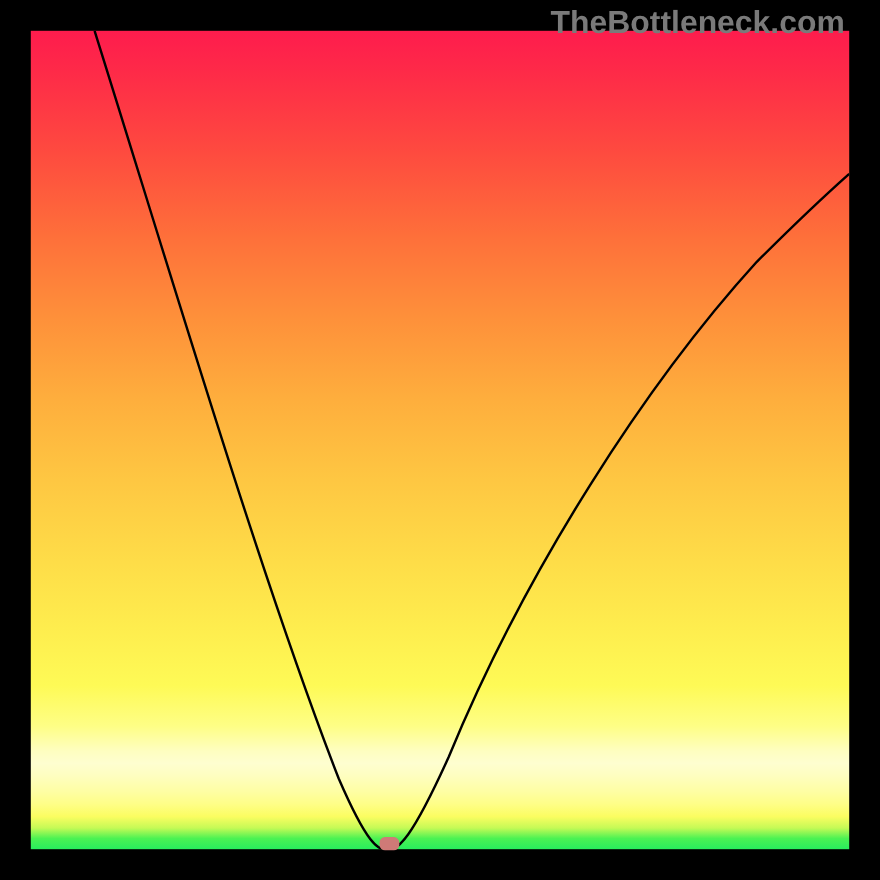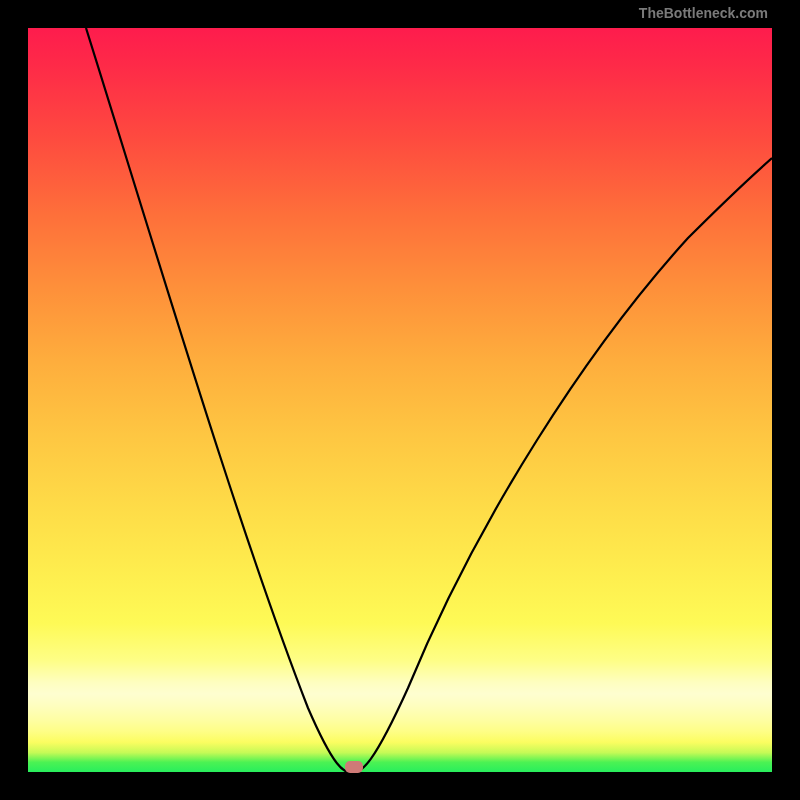--- a/index.html
+++ b/index.html
@@ -56,21 +56,21 @@
   .marker {
     position: absolute;
     background: #cf7a77;
     border-radius: 5px;
   }
   .watermark {
     position: absolute;
     top: 5px;
     right: 32px;
     font-family: Arial, Helvetica, sans-serif;
-    font-size: 14px;
+    font-size: 29px;
     font-weight: bold;
     color: #7a7a7a;
     letter-spacing: 0px;
   }
 </style>
 </head>
 <body>
 
 <div class="frame">
   <div class="plot-area">

